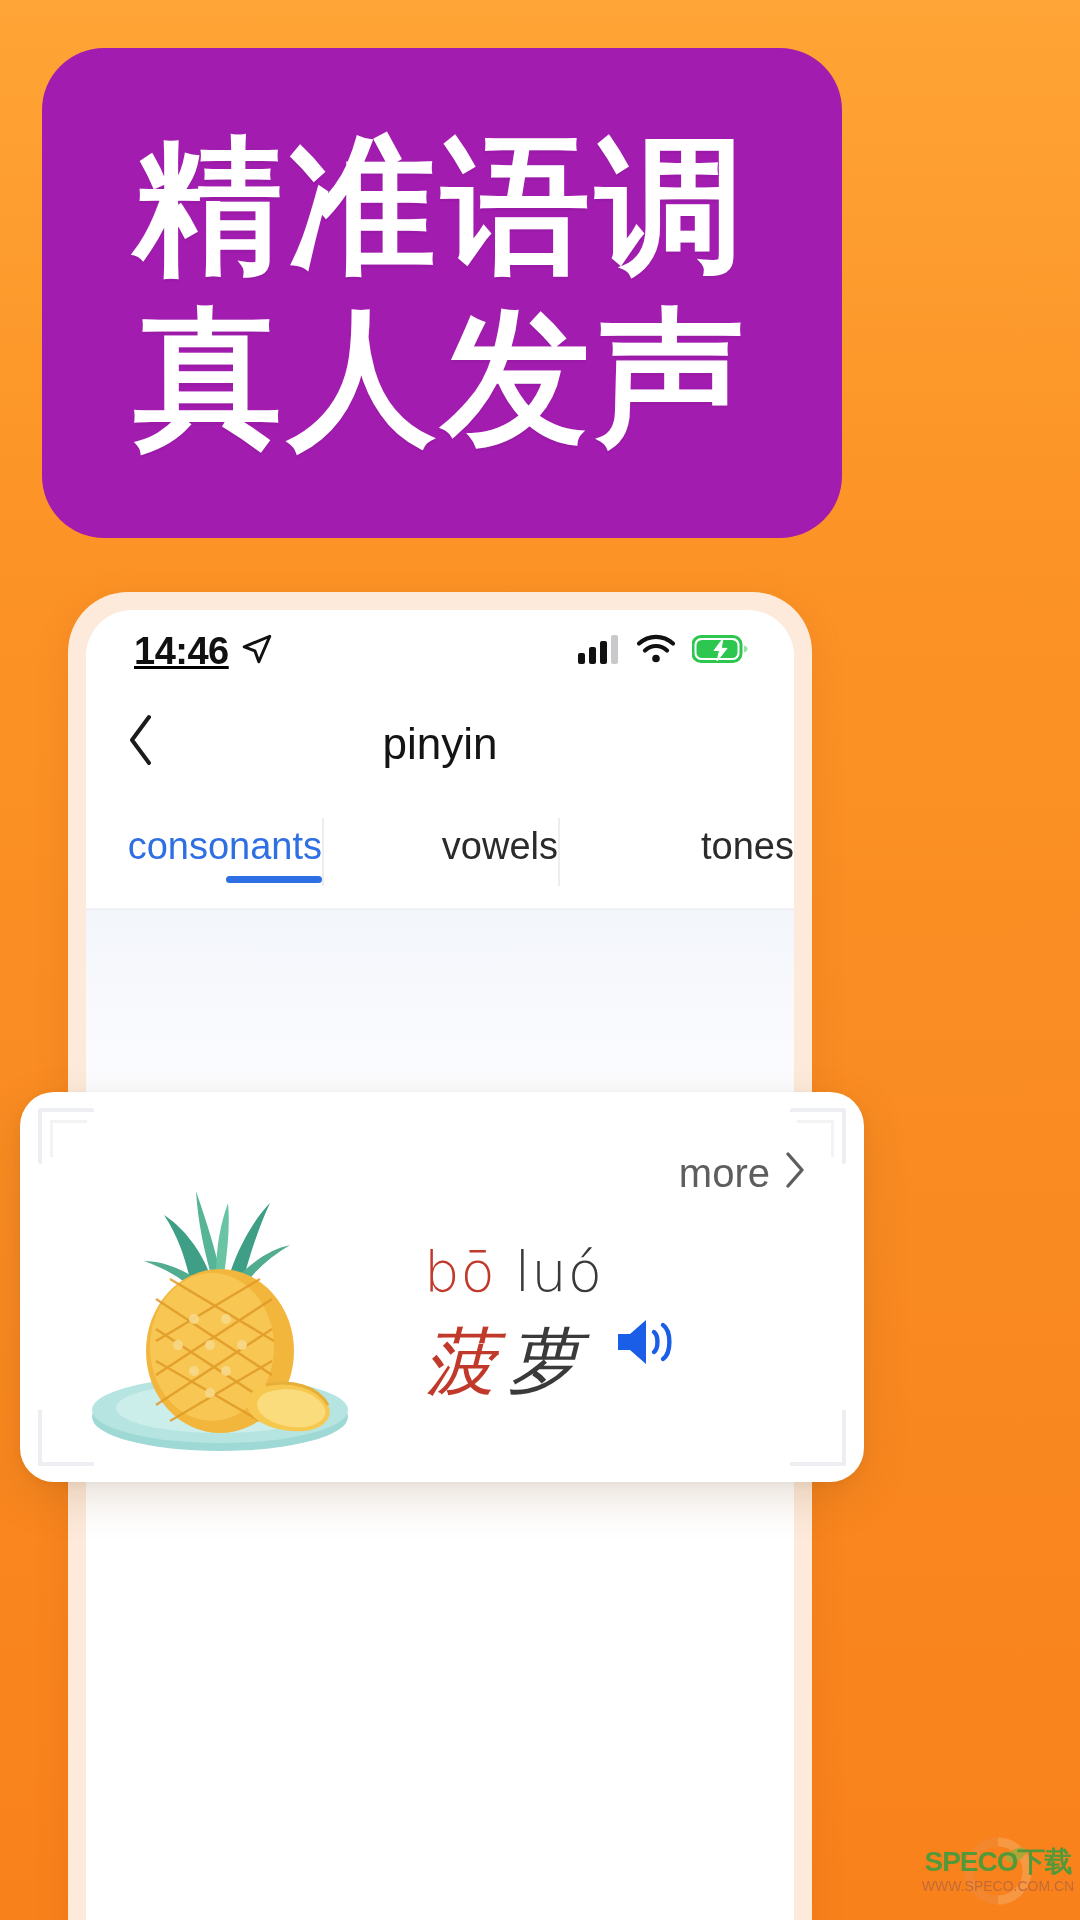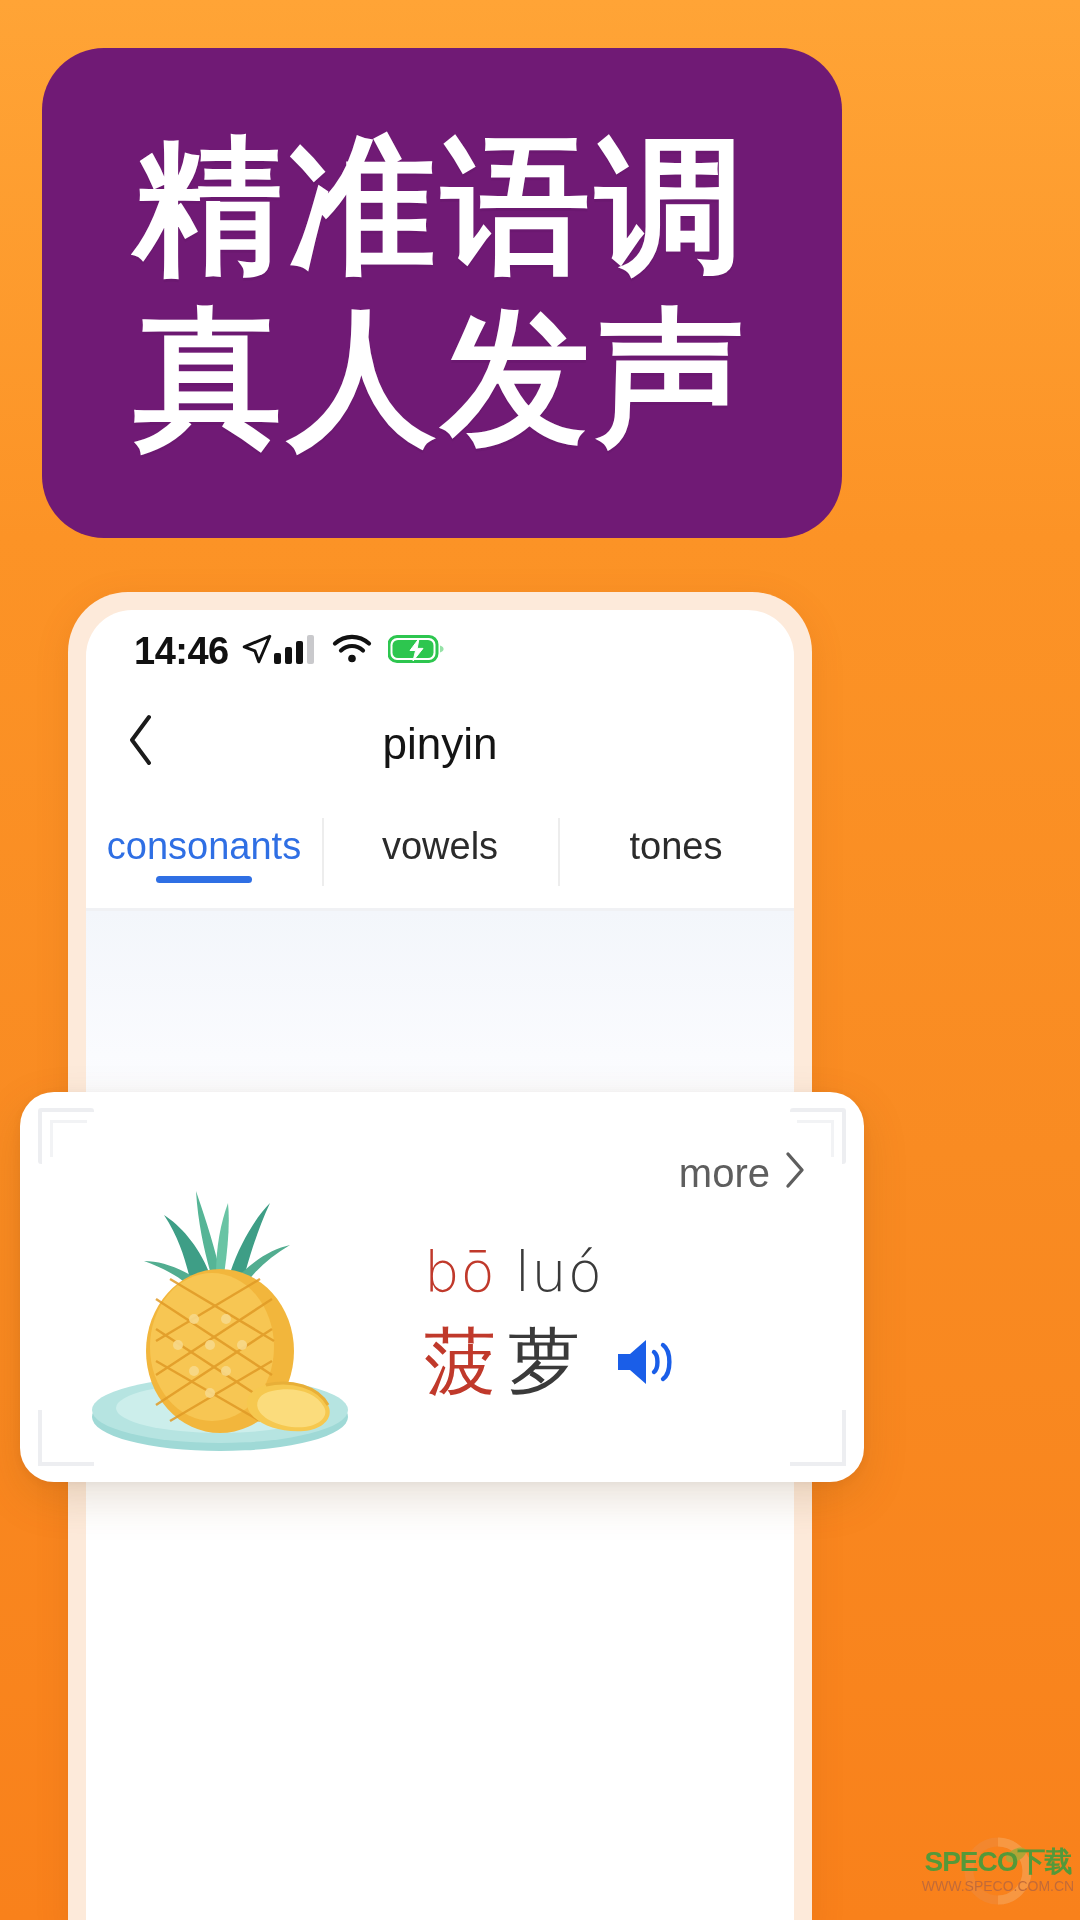--- a/index.html
+++ b/index.html
@@ -6,21 +6,21 @@
   html,body { width:1080px; height:1920px; overflow:hidden; }
   body {
     font-family:"Liberation Sans", sans-serif;
     background:linear-gradient(180deg,#FFA436 0%,#FC9326 28%,#F98B22 60%,#F9811B 100%);
     position:relative;
   }
 
   
   .banner{
     position:absolute; left:42px; top:48px; width:800px; height:490px;
-    background:#701a75; border-radius:62px;
+    background:#a21caf; border-radius:62px;
     display:flex; flex-direction:column; align-items:center; justify-content:center;
     gap:6px;
   }
   .banner-line{
     color:#FFFFFF;
     font-family:"DejaVu Sans","Liberation Sans",sans-serif;
     font-weight:bold;
     font-size:148px;
     line-height:1.12;
     letter-spacing:6px;
@@ -36,22 +36,23 @@
     box-shadow:0 8px 34px rgba(150,60,0,.13);
   }
   .screen{
     width:100%; height:100%;
     background:#FFFFFF; border-radius:46px 46px 0 0;
     overflow:hidden; position:relative;
   }
 
   
   .statusbar{
-    height:78px; display:flex; align-items:center; 
+    height:78px; display:flex; align-items:center; justify-content:space-between;
     padding:4px 46px 0 48px;
+    text-decoration:underline;
   }
   .sb-left{ display:flex; align-items:center; gap:11px; }
   .sb-time{ font-size:38px; font-weight:bold; color:#111; letter-spacing:-.5px;
             font-family:"Liberation Sans",sans-serif; }
   .sb-right{ display:flex; align-items:center; gap:16px; }
 
   
   .navbar{
     height:112px; display:flex; align-items:center; position:relative;
     padding:0 40px;
@@ -59,21 +60,21 @@
   .nav-back{ font-size:52px; color:#1b1b1b; line-height:1; font-weight:300;
              font-family:"DejaVu Sans",sans-serif; cursor:pointer;}
   .nav-title{
     position:absolute; left:0; right:0; text-align:center;
     font-size:44px; color:#141414; font-weight:400; pointer-events:none;
   }
 
   
   .tabs{ display:flex; height:108px; align-items:stretch; }
   .tab{
-    flex:1; display:flex; flex-direction:column; align-items:center;
+    flex:1; display:flex; flex-direction:column; align-items:flex-end;
     justify-content:center; position:relative; gap:8px;
     font-size:38px; color:#2b2b2b;
   }
   .tab + .tab::before{
     content:""; position:absolute; left:0; top:18px; bottom:22px;
     width:2px; background:#EDEDED;
   }
   .tab.active{ color:#2F6FE4; }
   .tab .tab-underline{ width:96px; height:7px; border-radius:4px; background:transparent; }
   .tab.active .tab-underline{ background:#2F6FE4; }
@@ -143,21 +144,21 @@
   .illus{ width:400px; display:flex; align-items:center; justify-content:center; }
 
   .word-col{ flex:1; display:flex; flex-direction:column; justify-content:center; gap:6px;
              padding-left:4px;}
   .pinyin{
     font-size:56px; font-family:"DejaVu Sans","Liberation Sans",sans-serif;
     font-weight:300; letter-spacing:1px;
   }
   .py-1{ color:#C0392B; }
   .py-2{ color:#3A3A3A; }
-  .hanzi-row{ display:flex; align-items:center; gap:20px; margin-top:4px; }
+  .hanzi-row{ display:flex; align-items:flex-start; gap:20px; margin-top:4px;font-style:italic; }
   .hanzi{
     font-size:72px; font-family:"DejaVu Sans",serif; letter-spacing:12px;
   }
   .hz-1{ color:#C0392B; }
   .hz-2{ color:#3A3A3A; }
   .spk{ display:flex; align-items:center; cursor:pointer; }
 
   
   .watermark{
     position:absolute; right:8px; bottom:13px; width:148px; height:74px;

